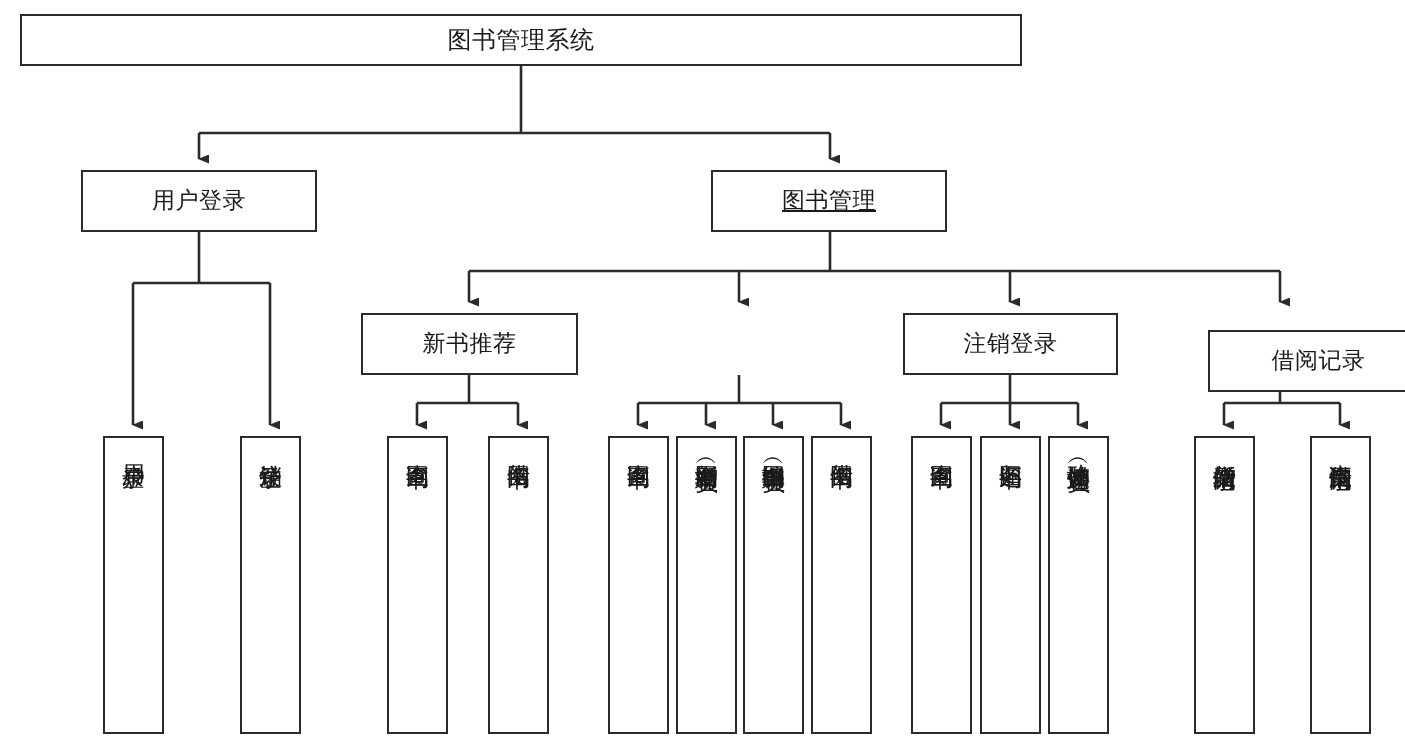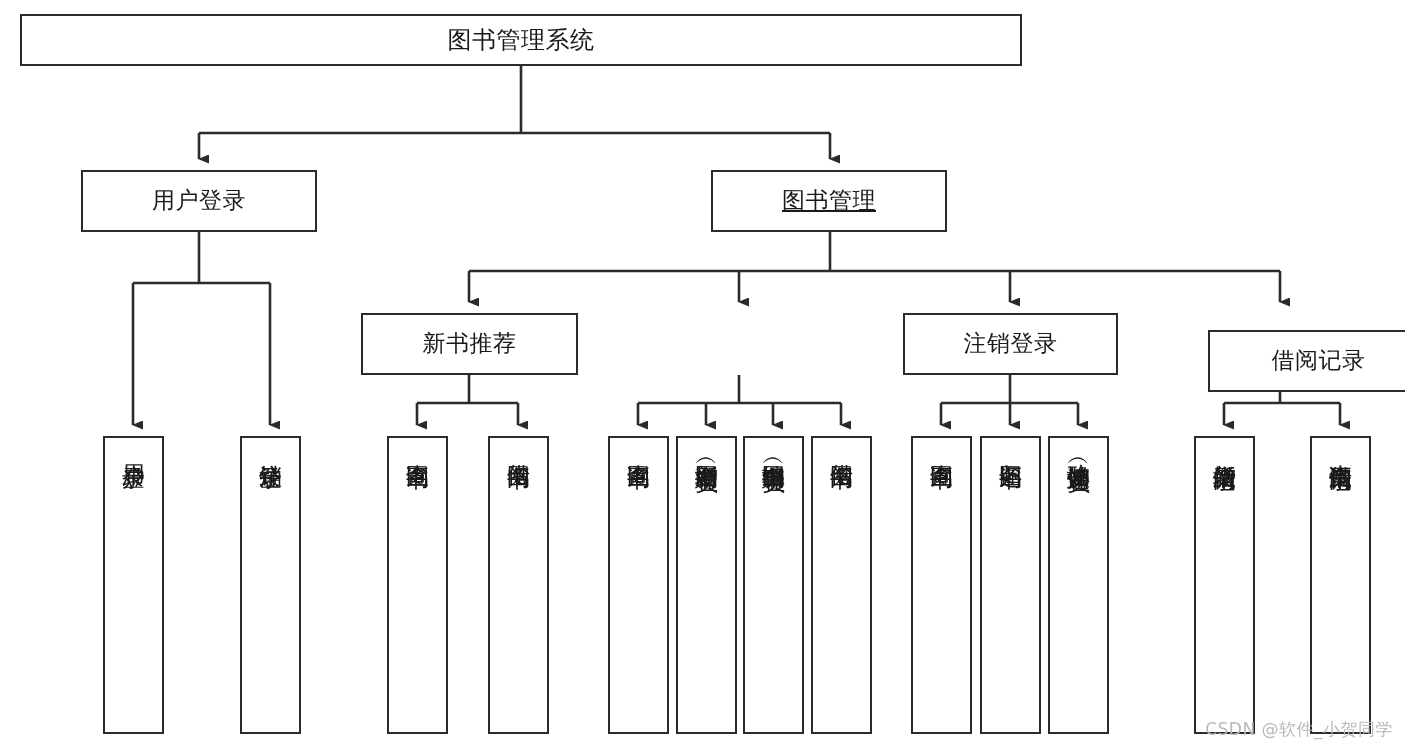--- a/index.html
+++ b/index.html
@@ -200,15 +200,14 @@
   </div>
 
   <div class="node vertical" style="left:1194px; top:436px; width:61px; height:298px;">
     <span class="node-label">新增借阅记录</span>
   </div>
 
   <div class="node vertical" style="left:1310px; top:436px; width:61px; height:298px;">
     <span class="node-label">查询借阅记录</span>
   </div>
 
-  <div id="watermark">CSDN @软件_小贺同学</div>
 
 </div>
 
 </body></html>

